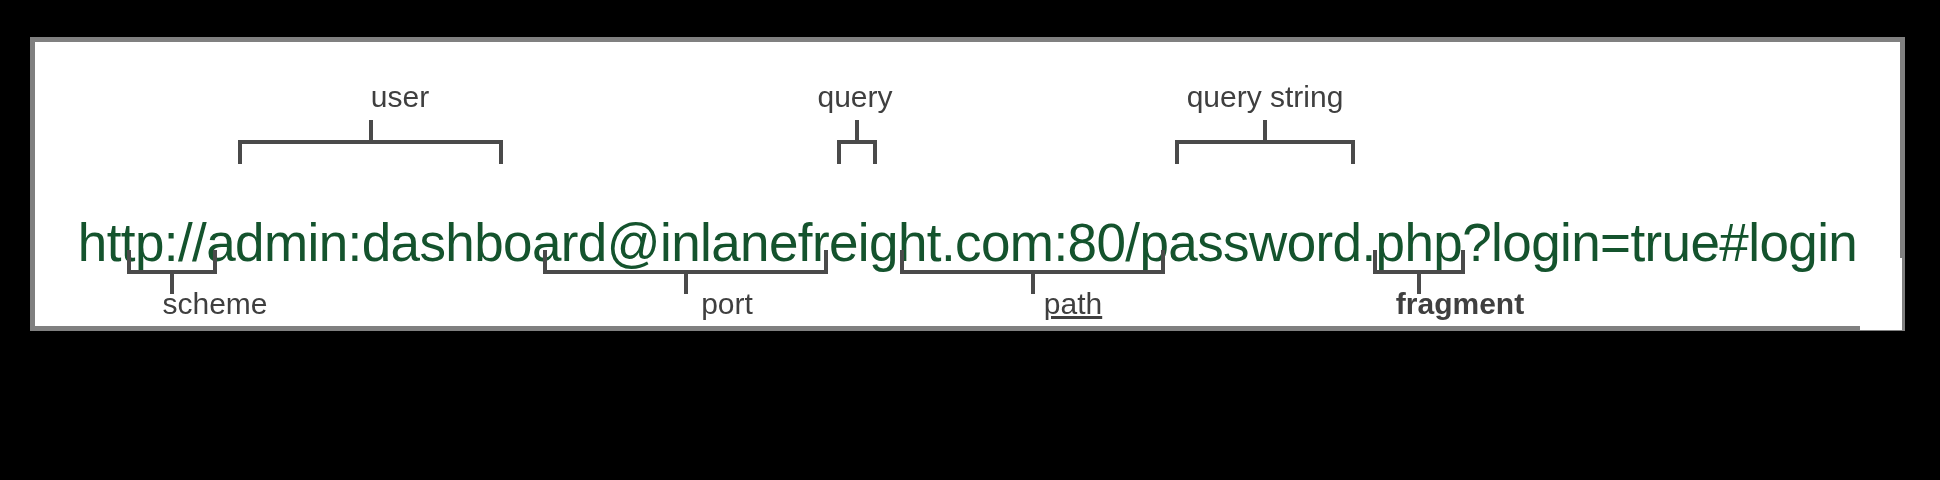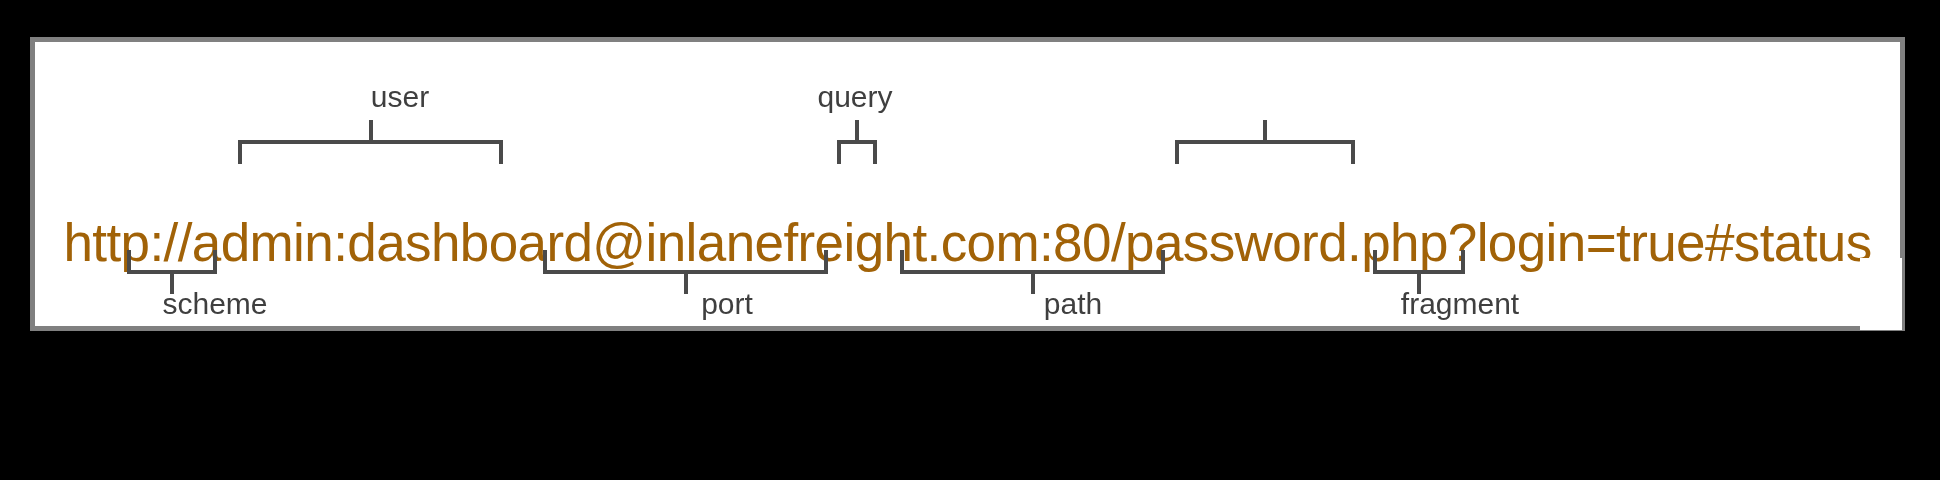--- a/index.html
+++ b/index.html
@@ -44,21 +44,21 @@
     top: 170px;
     text-align: center;
     font-family: "Liberation Sans", sans-serif;
     font-size: 53px;
     line-height: 62px;
     letter-spacing: -0.6px;
     color: #000000;
     white-space: nowrap;
   }
   #url-string .seg-scheme { color: #6e6e6e; }
-  #url-string .seg { color: #a16207; }
+  #url-string .seg { color: #14532d; }
 
   
   .part-label {
     position: absolute;
     font-family: "Liberation Sans", sans-serif;
     font-size: 30px;
     line-height: 34px;
     color: #3f3f3f;
     white-space: nowrap;
     text-align: center;
@@ -124,20 +124,21 @@
 </head>
 <body>
 
 <div id="url-anatomy-card">
   <div id="diagram">
 
     <div class="part-label label-top" style="left:365px;">user</div>
 
     <div class="part-label label-top" style="left:820px;">query</div>
 
+    <div class="part-label label-top" style="left:1230px;">query string</div>
 
     <div class="bracket bracket-top" style="left:203px; width:265px;">
       <div class="bar"></div>
       <div class="tick left"></div>
       <div class="tick right"></div>
       <div class="stem"></div>
     </div>
 
     <div class="bracket bracket-top" style="left:802px; width:40px;">
       <div class="bar"></div>
@@ -146,21 +147,21 @@
       <div class="stem"></div>
     </div>
 
     <div class="bracket bracket-top" style="left:1140px; width:180px;">
       <div class="bar"></div>
       <div class="tick left"></div>
       <div class="tick right"></div>
       <div class="stem"></div>
     </div>
 
-    <div id="url-string"><span class="seg seg-scheme">http</span><span class="seg">://</span><span class="seg">admin:dashboard</span><span class="seg">@</span><span class="seg">inlanefreight.com</span><span class="seg">:</span><span class="seg">80</span><span class="seg">/password.php</span><span class="seg">?login=true</span><span class="seg">#status</span></div>
+    <div id="url-string"><span class="seg seg-scheme">http</span><span class="seg">://</span><span class="seg">admin:dashboard</span><span class="seg">@</span><span class="seg">inlanefreight.com</span><span class="seg">:</span><span class="seg">80</span><span class="seg">/password.php</span><span class="seg">?login=true</span><span class="seg">#login</span></div>
 
     <div class="bracket bracket-bottom" style="left:92px; width:90px;">
       <div class="bar"></div>
       <div class="tick left"></div>
       <div class="tick right"></div>
       <div class="stem"></div>
     </div>
 
     <div class="bracket bracket-bottom" style="left:508px; width:285px;">
       <div class="bar"></div>
@@ -180,20 +181,20 @@
       <div class="bar"></div>
       <div class="tick left"></div>
       <div class="tick right"></div>
       <div class="stem"></div>
     </div>
 
     <div class="part-label label-bottom" style="left:140px;">scheme</div>
 
     <div class="part-label label-bottom" style="left:652px;">port</div>
 
-    <div class="part-label label-bottom" style="left:998px;">path</div>
-
-    <div class="part-label label-bottom" style="left:1385px;">fragment</div>
+    <div class="part-label label-bottom" style="left:998px;text-decoration:underline;">path</div>
+
+    <div class="part-label label-bottom" style="left:1385px;font-weight:bold;">fragment</div>
 
   </div>
 </div>
 
 <div id="scroll-thumb"></div>
 
 </body></html>

